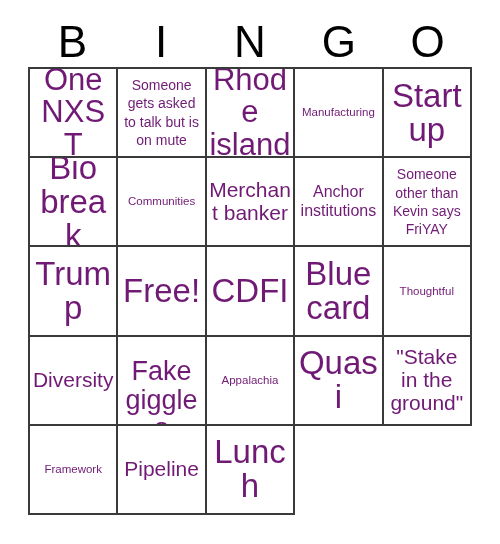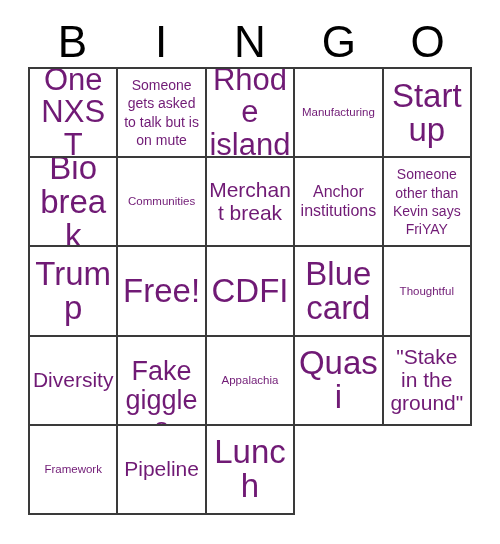--- a/index.html
+++ b/index.html
@@ -122,21 +122,21 @@
       <div class="cell fs-xxl">
         <span class="cell-text">Start up</span>
       </div>
       <div class="cell fs-xxl">
         <span class="cell-text">Bio break</span>
       </div>
       <div class="cell fs-xxs">
         <span class="cell-text">Communities</span>
       </div>
       <div class="cell fs-md">
-        <span class="cell-text">Merchant break</span>
+        <span class="cell-text">Merchant banker</span>
       </div>
       <div class="cell fs-sm">
         <span class="cell-text">Anchor institutions</span>
       </div>
       <div class="cell fs-xs">
         <span class="cell-text">Someone other than Kevin says FriYAY</span>
       </div>
       <div class="cell fs-xxl">
         <span class="cell-text">Trump</span>
       </div>

